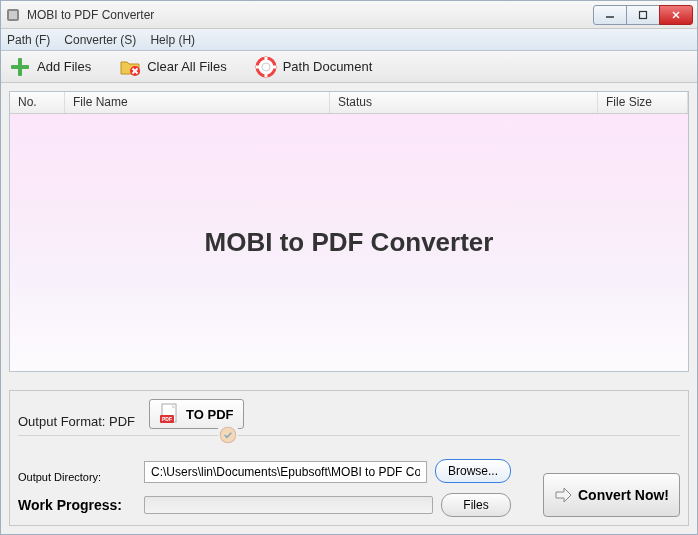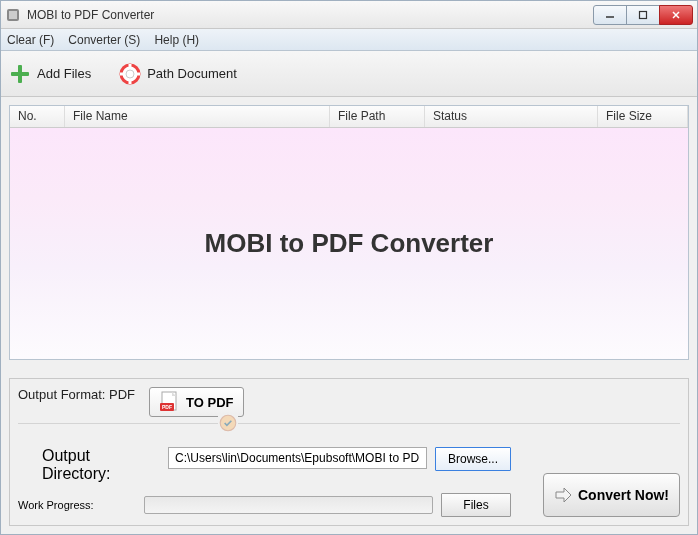--- a/index.html
+++ b/index.html
@@ -55,21 +55,21 @@
   border-bottom: 1px solid #b8c4d0;
   display: flex;
   align-items: center;
   padding: 0 6px;
   font-size: 12px;
   color: #333;
 }
 .menubar .menu-item { margin-right: 14px; cursor: default; }
 
 .toolbar {
-  height: 46px;
+  height: 32px;
   background: linear-gradient(#f6f6f6,#e8e8e8);
   border-bottom: 1px solid #c8c8c8;
   display: flex;
   align-items: center;
   padding: 0 8px;
   gap: 28px;
 }
 .tool-btn {
   display: flex; align-items: center; gap: 6px;
   font-size: 13px; color: #222; cursor: default;
@@ -118,21 +118,21 @@
   font-size: 26px;
   font-weight: bold;
   color: #333;
 }
 
 .bottom-panel {
   border: 1px solid #c8c8c8;
   background: #f0f0f0;
   padding: 8px;
 }
-.row { display: flex; align-items: flex-start; }
+.row { display: flex; align-items: flex-end; }
 .output-format-row { margin-bottom: 6px; gap: 14px; }
 .output-format-label { font-size: 13px; color: #222; }
 .topdf-btn {
   border: 1px solid #999;
   background: linear-gradient(#fff,#eee);
   padding: 3px 10px;
   display: flex; align-items: center; gap: 6px;
   font-size: 13px; font-weight: bold;
   border-radius: 3px;
 }
@@ -146,46 +146,46 @@
 }
 .divider-icon {
   position: absolute;
   left: 200px; top: -10px;
   width: 20px; height: 18px;
   background: #f0f0f0;
   display: flex; align-items: center; justify-content: center;
 }
 
 .dir-row { gap: 8px; margin-bottom: 10px; }
-.dir-label { font-size: 16px; width: 118px; margin-left: 24px; }
+.dir-label { font-size: 11px; width: 118px; }
 .dir-input {
   flex: 1;
   height: 22px;
   border: 1px solid #aaa;
   padding: 2px 6px;
   font-size: 12px;
   background: #fff;
 }
 .small-btn {
   height: 24px;
   border: 1px solid #3a80e0;
   background: linear-gradient(#fff,#e6eef8);
-  border-radius: 1px;
+  border-radius: 11px;
   padding: 0 12px;
   font-size: 12px;
   cursor: default;
   min-width: 70px;
 }
 .open-btn {
   border-color: #999;
   background: linear-gradient(#fdfdfd,#e4e4e4);
 }
 
 .progress-row { gap: 8px; align-items: center; }
-.progress-label { font-size: 11px; width: 118px; }
+.progress-label { font-size: 14px; width: 118px; font-weight: bold; }
 .progress-bar {
   flex: 1;
   height: 18px;
   border: 1px solid #aaa;
   background: linear-gradient(#e8e8e8,#f4f4f4);
   border-radius: 2px;
 }
 
 .right-col {
   display: flex;
@@ -242,34 +242,45 @@
       <div class="win-btn close">
         <svg width="10" height="10" viewBox="0 0 10 10">
             <line x1="2" y1="2" x2="8" y2="8" stroke="#fff" stroke-width="1.5"></line>
             <line x1="8" y1="2" x2="2" y2="8" stroke="#fff" stroke-width="1.5"></line>
           </svg>
       </div>
     </div>
   </div>
 
   <div class="menubar">
-    <span class="menu-item">Clear (F)</span>
+    <span class="menu-item">Path (F)</span>
     <span class="menu-item">Converter (S)</span>
     <span class="menu-item">Help (H)</span>
   </div>
 
   <div class="toolbar">
     <div class="tool-btn">
       <span class="ticon">
         <svg viewBox="0 0 22 22">
             <rect x="9" y="2" width="4" height="18" fill="#4caf50" rx="1"></rect>
             <rect x="2" y="9" width="18" height="4" fill="#4caf50" rx="1"></rect>
           </svg>
       </span>
       <span>Add Files</span>
+    </div>
+    <div class="tool-btn">
+      <span class="ticon">
+        <svg viewBox="0 0 22 22">
+            <path d="M2 6h6l2 2h10v10H2z" fill="#f0c850" stroke="#c09020"></path>
+            <circle cx="16" cy="15" r="5" fill="#e33"></circle>
+            <line x1="13.5" y1="12.5" x2="18.5" y2="17.5" stroke="#fff" stroke-width="1.8"></line>
+            <line x1="18.5" y1="12.5" x2="13.5" y2="17.5" stroke="#fff" stroke-width="1.8"></line>
+          </svg>
+      </span>
+      <span>Clear All Files</span>
     </div>
     <div class="tool-btn">
       <span class="ticon">
         <svg viewBox="0 0 22 22">
             <circle cx="11" cy="11" r="9" fill="#fff" stroke="#e44" stroke-width="3"></circle>
             <circle cx="11" cy="11" r="4" fill="#fff" stroke="#ccc"></circle>
             <line x1="11" y1="1" x2="11" y2="6" stroke="#fff" stroke-width="3"></line>
             <line x1="11" y1="16" x2="11" y2="21" stroke="#fff" stroke-width="3"></line>
             <line x1="1" y1="11" x2="6" y2="11" stroke="#fff" stroke-width="3"></line>
             <line x1="16" y1="11" x2="21" y2="11" stroke="#fff" stroke-width="3"></line>
@@ -277,21 +288,20 @@
       </span>
       <span>Path Document</span>
     </div>
   </div>
 
   <div class="content">
     <div class="list-frame">
       <div class="list-header">
         <div class="col col-no">No.</div>
         <div class="col col-name">File Name</div>
-        <div class="col col-path">File Path</div>
         <div class="col col-status">Status</div>
         <div class="col col-size">File Size</div>
       </div>
       <div class="list-body">
         <div class="watermark">MOBI to PDF Converter</div>
       </div>
     </div>
 
     <div class="bottom-panel">
       <div class="row output-format-row">

